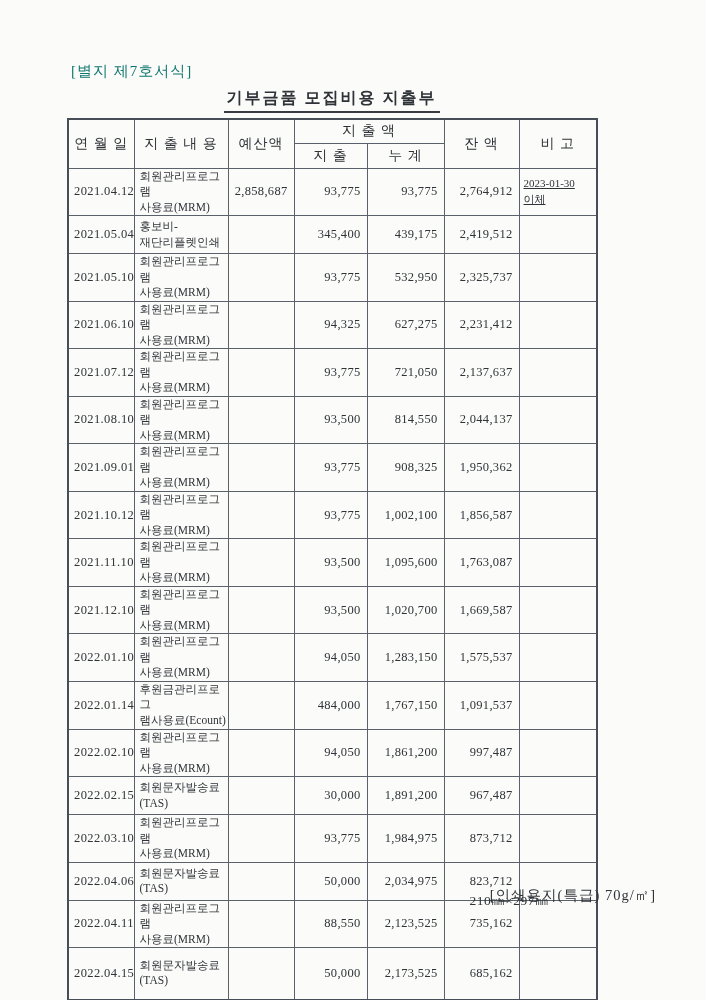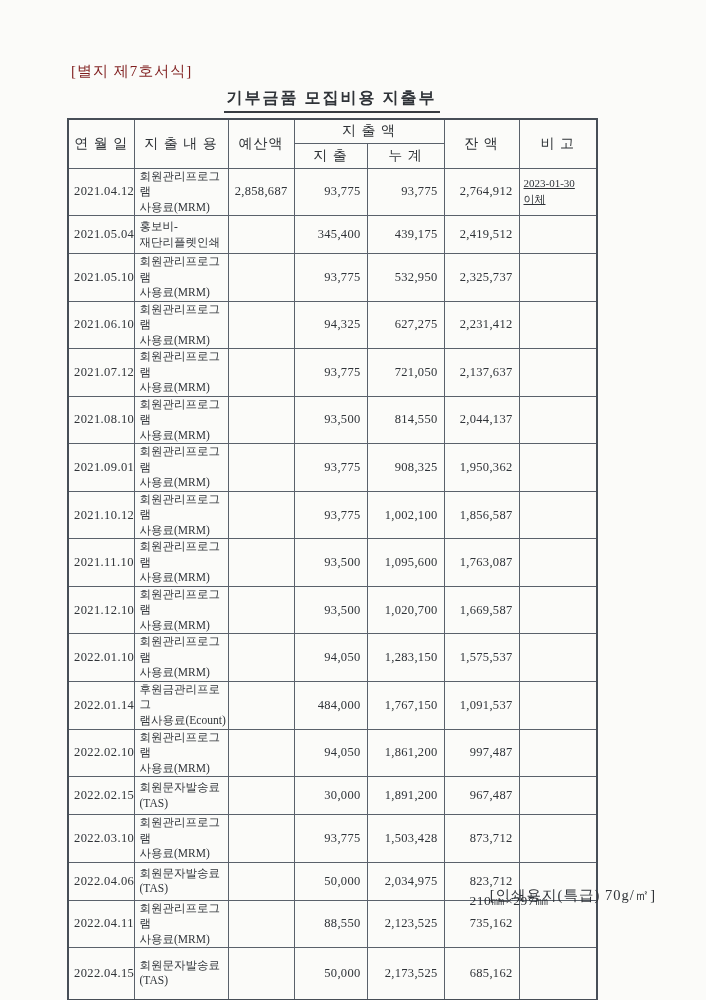--- a/index.html
+++ b/index.html
@@ -20,21 +20,21 @@
     height:1000px;
     background:var(--paper);
     overflow:hidden;
   }
   .form-label{
     position:absolute;
     left:71px;
     top:62px;
     font-size:15px;
     letter-spacing:1px;
-    color:#7f1d1d;
+    color:#0f766e;
   }
   .doc-title-wrap{
     position:absolute;
     left:67px;
     top:88px;
     width:529px;
     text-align:center;
   }
   .doc-title{
     display:inline-block;
@@ -295,21 +295,21 @@
       <td class="c-num">1,891,200</td>
       <td class="c-num">967,487</td>
       <td class="c-remark"></td>
     </tr>
         <tr>
       <td class="c-date">2022.03.10</td>
       <td class="c-content">회원관리프로그램
 사용료(MRM)</td>
       <td class="c-num"></td>
       <td class="c-num">93,775</td>
-      <td class="c-num">1,503,428</td>
+      <td class="c-num">1,984,975</td>
       <td class="c-num">873,712</td>
       <td class="c-remark"></td>
     </tr>
         <tr>
       <td class="c-date">2022.04.06</td>
       <td class="c-content">회원문자발송료
 (TAS)</td>
       <td class="c-num"></td>
       <td class="c-num">50,000</td>
       <td class="c-num">2,034,975</td>

